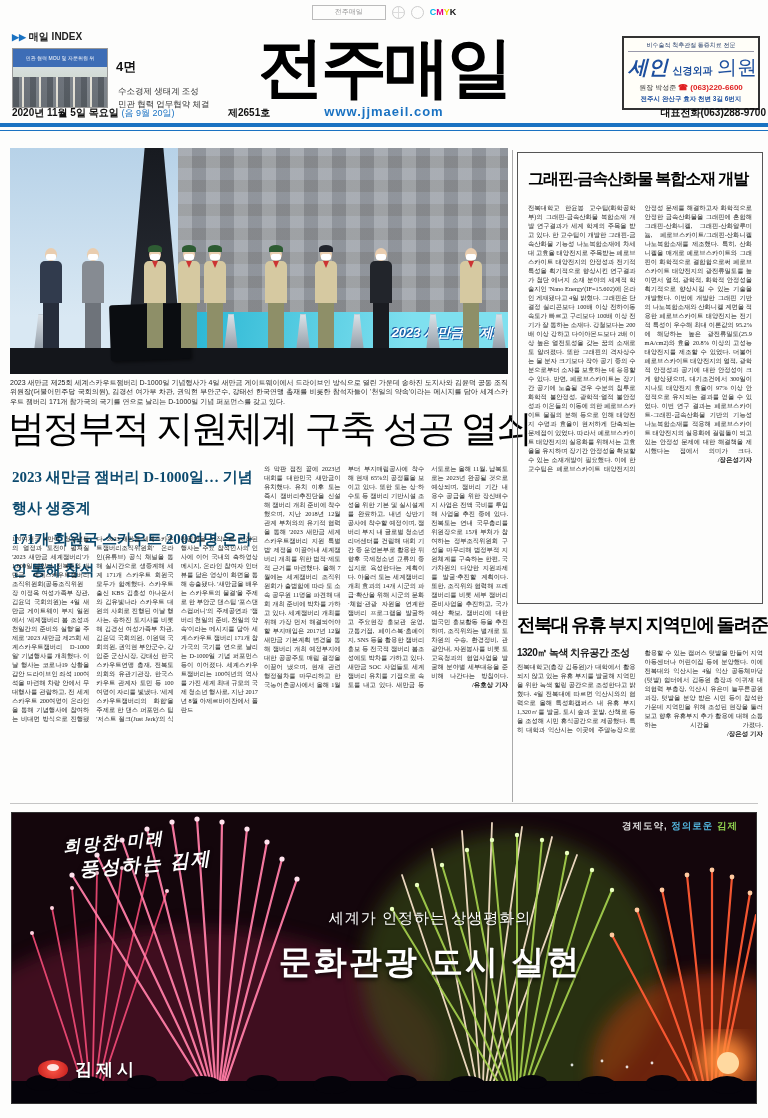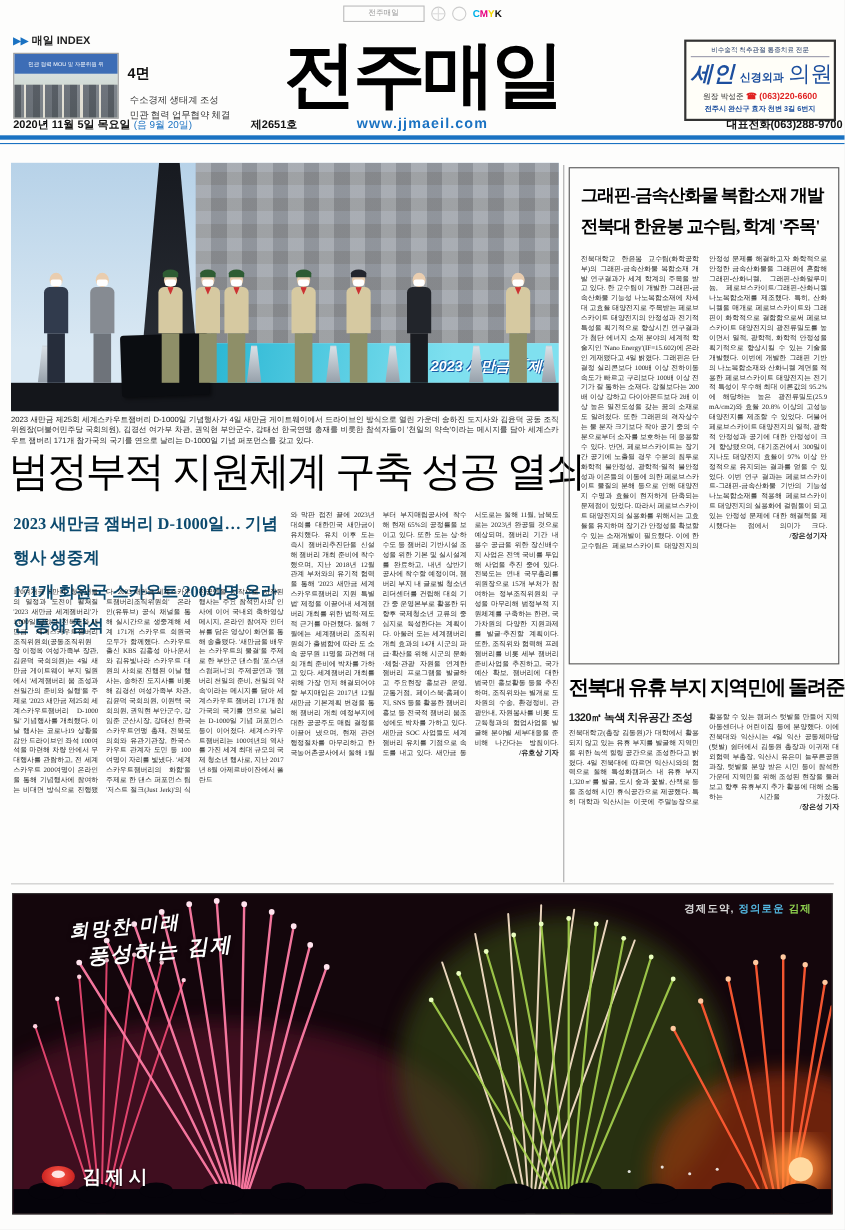--- a/index.html
+++ b/index.html
@@ -231,21 +231,20 @@
     <div>171개 회원국 스카우트 200여명 온라인 통해 참석</div>
   </div>
   <div id="body-left">170여개국 5만여 청소년들의 열정과 도전이 펼쳐질 '2023 새만금 세계잼버리'가 1,000일 남았다. 전북도와 새만금 세계스카우트잼버리 조직위원회(공동조직위원장 이정옥 여성가족부 장관, 김윤덕 국회의원)는 4일 새만금 게이트웨이 부지 일원에서 '세계잼버리 붐 조성과 천일간의 준비와 실행'을 주제로 '2023 새만금 제25회 세계스카우트잼버리 D-1000일' 기념행사를 개최했다. 이날 행사는 코로나19 상황을 감안 드라이브인 좌석 100여석을 마련해 차량 안에서 무대행사를 관람하고, 전 세계 스카우트 200여명이 온라인을 통해 기념행사에 참여하는 비대면 방식으로 진행됐다. '2023 새만금 세계스카우트잼버리조직위원회' 온라인(유튜브) 공식 채널을 통해 실시간으로 생중계해 세계 171개 스카우트 회원국 모두가 함께했다. 스카우트 출신 KBS 김홍성 아나운서와 김유빛나라 스카우트 대원의 사회로 진행된 이날 행사는, 송하진 도지사를 비롯해 김경선 여성가족부 차관, 김윤덕 국회의원, 이원택 국회의원, 권익현 부안군수, 강임준 군산시장, 강태선 한국스카우트연맹 총재, 전북도의회와 유관기관장, 한국스카우트 관계자 도민 등 100여명이 자리를 빛냈다. '세계스카우트잼버리의 화합'을 주제로 한 댄스 퍼포먼스 팀 '저스트 절크(Just Jerk)'의 식전공연을 시작으로 시작된 행사는 주요 참석인사의 인사에 이어 국내외 축하영상 메시지, 온라인 참여자 인터뷰를 담은 영상이 화면을 통해 송출됐다. '새만금을 배우는 스카우트의 물결'을 주제로 한 부안군 댄스팀 '포스댄스컴퍼니'의 주제공연과 '잼버리 천일의 준비, 천일의 약속'이라는 메시지를 담아 세계스카우트 잼버리 171개 참가국의 국기를 연으로 날리는 D-1000일 기념 퍼포먼스 등이 이어졌다. 세계스카우트잼버리는 100여년의 역사를 가진 세계 최대 규모의 국제 청소년 행사로, 지난 2017년 8월 아제르바이잔에서 폴란드</div>
   <div id="body-right"><span>와 막판 접전 끝에 2023년 대회를 대한민국 새만금이 유치했다. 유치 이후 도는 즉시 잼버리추진단을 신설해 잼버리 개최 준비에 착수했으며, 지난 2018년 12월 관계 부처와의 유기적 협력을 통해 '2023 새만금 세계스카우트잼버리 지원 특별법' 제정을 이끌어내 세계잼버리 개최를 위한 법적·제도적 근거를 마련했다. 올해 7월에는 세계잼버리 조직위원회가 출범함에 따라 도 소속 공무원 11명을 파견해 대회 개최 준비에 박차를 가하고 있다. 세계잼버리 개최를 위해 가장 먼저 해결되어야 할 부지매입은 2017년 12월 새만금 기본계획 변경을 통해 잼버리 개최 예정부지에 대한 공공주도 매립 결정을 이끌어 냈으며, 현재 관련 행정절차를 마무리하고 한국농어촌공사에서 올해 1월부터 부지매립공사에 착수해 현재 65%의 공정률을 보이고 있다. 또한 도는 상·하수도 등 잼버리 기반시설 조성을 위한 기본 및 실시설계를 완료하고, 내년 상반기 공사에 착수할 예정이며, 잼버리 부지 내 글로벌 청소년 리더센터를 건립해 대회 기간 중 운영본부로 활용한 뒤 향후 국제청소년 교류의 중심지로 육성한다는 계획이다. 아울러 도는 세계잼버리 개최 효과의 14개 시군의 파급·확산을 위해 시군의 문화·체험·관광 자원을 연계한 잼버리 프로그램을 발굴하고 주요현장 홍보관 운영, 교통거점, 페이스북·홈페이지, SNS 등을 활용한 잼버리 홍보 등 전국적 잼버리 붐조성에도 박차를 가하고 있다. 새만금 SOC 사업들도 세계잼버리 유치를 기점으로 속도를 내고 있다. 새만금 동서도로는 올해 11월, 남북도로는 2023년 완공될 것으로 예상되며, 잼버리 기간 내 용수 공급을 위한 장신배수지 사업은 전액 국비를 투입해 사업을 추진 중에 있다. 전북도는 연내 국무총리를 위원장으로 15개 부처가 참여하는 정부조직위원회 구성을 마무리해 범정부적 지원체계를 구축하는 한편, 국가차원의 다양한 지원과제를 발굴·추진할 계획이다. 또한, 조직위와 협력해 프레잼버리를 비롯 세부 잼버리 준비사업을 추진하고, 국가예산 확보, 잼버리에 대한 범국민 홍보활동 등을 추진하며, 조직위와는 별개로 도 차원의 수송, 환경정비, 관광안내, 자원봉사를 비롯 도교육청과의 협업사업을 발굴해 분야별 세부대응을 준비해 나간다는 방침이다.</span> <span class="byline">/유호상 기자</span></div>
 
   <div id="vrule"></div>
 
   <div id="sbox">
     <div class="h serif">
       <div>그래핀-금속산화물 복합소재 개발</div>
-      <div>전북대 한윤봉 교수팀, 학계 '주목'</div>
     </div>
     <div class="bd2"><span>전북대학교 한윤봉 교수팀(화학공학부)의 그래핀-금속산화물 복합소재 개발 연구결과가 세계 학계의 주목을 받고 있다. 한 교수팀이 개발한 그래핀-금속산화물 기능성 나노복합소재에 차세대 고효율 태양전지로 주목받는 페로브스카이트 태양전지의 안정성과 전기적 특성을 획기적으로 향상시킨 연구결과가 첨단 에너지 소재 분야의 세계적 학술지인 'Nano Energy'(IF=15.602)에 온라인 게재됐다고 4일 밝혔다. 그래핀은 단결정 실리콘보다 100배 이상 전하이동 속도가 빠르고 구리보다 100배 이상 전기가 잘 통하는 소재다. 강철보다는 200배 이상 강하고 다이아몬드보다 2배 이상 높은 열전도성을 갖는 꿈의 소재로도 알려졌다. 또한 그래핀의 격자상수는 물 분자 크기보다 작아 공기 중의 수분으로부터 소자를 보호하는 데 응용할 수 있다. 반면, 페로브스카이트는 장기간 공기에 노출될 경우 수분의 침투로 화학적 불안정성, 광학적·열적 불안정성과 이온들의 이동에 의한 페로브스카이트 물질의 분해 등으로 인해 태양전지 수명과 효율이 현저하게 단축되는 문제점이 있었다. 따라서 페로브스카이트 태양전지의 실용화를 위해서는 고효율을 유지하며 장기간 안정성을 확보할 수 있는 소재개발이 필요했다. 이에 한 교수팀은 페로브스카이트 태양전지의 안정성 문제를 해결하고자 화학적으로 안정한 금속산화물을 그래핀에 혼합해 그래핀-산화니켈, 그래핀-산화알루미늄, 페로브스카이트/그래핀-산화니켈 나노복합소재를 제조했다. 특히, 산화니켈을 매개로 페로브스카이트와 그래핀이 화학적으로 결합함으로써 페로브스카이트 태양전지의 광전류밀도를 높이면서 열적, 광학적, 화학적 안정성을 획기적으로 향상시킬 수 있는 기술을 개발했다. 이번에 개발한 그래핀 기반의 나노복합소재와 산화니켈 계면을 적용한 페로브스카이트 태양전지는 전기적 특성이 우수해 최대 이론값의 95.2%에 해당하는 높은 광전류밀도(25.9 mA/cm2)와 효율 20.8% 이상의 고성능 태양전지를 제조할 수 있었다. 더불어 페로브스카이트 태양전지의 열적, 광학적 안정성과 공기에 대한 안정성이 크게 향상됐으며, 대기조건에서 300일이 지나도 태양전지 효율이 97% 이상 안정적으로 유지되는 결과를 얻을 수 있었다. 이번 연구 결과는 페로브스카이트-그래핀-금속산화물 기반의 기능성 나노복합소재를 적용해 페로브스카이트 태양전지의 실용화에 걸림돌이 되고 있는 안정성 문제에 대한 해결책을 제시했다는 점에서 의미가 크다.</span> <span class="byline">/장은성기자</span></div>
   </div>
 
   <div id="sart2-h" class="serif">전북대 유휴 부지 지역민에 돌려준다</div>
   <div id="sart2-body">
     <div class="sh">1320㎡ 녹색 치유공간 조성</div>
     <span>전북대학교(총장 김동원)가 대학에서 활용되지 않고 있는 유휴 부지를 발굴해 지역민을 위한 녹색 힐링 공간으로 조성한다고 밝혔다. 4일 전북대에 따르면 익산시와의 협력으로 올해 특성화캠퍼스 내 유휴 부지 1,320㎡를 발굴, 도시 숲과 꽃밭, 산책로 등을 조성해 시민 휴식공간으로 제공했다. 특히 대학과 익산시는 이곳에 주말농장으로 활용할 수 있는 캠퍼스 텃밭을 만들어 지역 아동센터나 어린이집 등에 분양했다. 이에 전북대와 익산시는 4일 익산 공동체마당(텃밭) 쉼터에서 김동원 총장과 이귀재 대외협력 부총장, 익산시 유은미 늘푸른공원과장, 텃밭을 분양 받은 시민 등이 참석한 가운데 지역민을 위해 조성된 현장을 둘러보고 향후 유휴부지 추가 활용에 대해 소통하는 시간을 가졌다.</span> <span class="byline">/장은성 기자</span>
   </div>
 
@@ -380,19 +379,23 @@
           <circle cx="590" cy="248" r="1.4"></circle>
           <circle cx="615" cy="254" r="1.4"></circle>
           <circle cx="640" cy="250" r="1.4"></circle>
         </g>
     </svg>
     <div class="slogan">
       <div class="s1">희망찬 미래</div>
       <div class="s2">풍성하는 김제</div>
     </div>
     <div class="tr"><span class="t1">경제도약,</span> <span class="t2">정의로운</span> <span class="t3">김제</span></div>
+    <div class="center">
+      <div class="l1">세계가 인정하는 상생평화의</div>
+      <div class="l2">문화관광 도시 실현</div>
+    </div>
     <div class="citylogo">
       <div class="citymark"></div>
       <div class="cityname">김제시</div>
     </div>
   </div>
 
 </div>
 
 </body></html>

